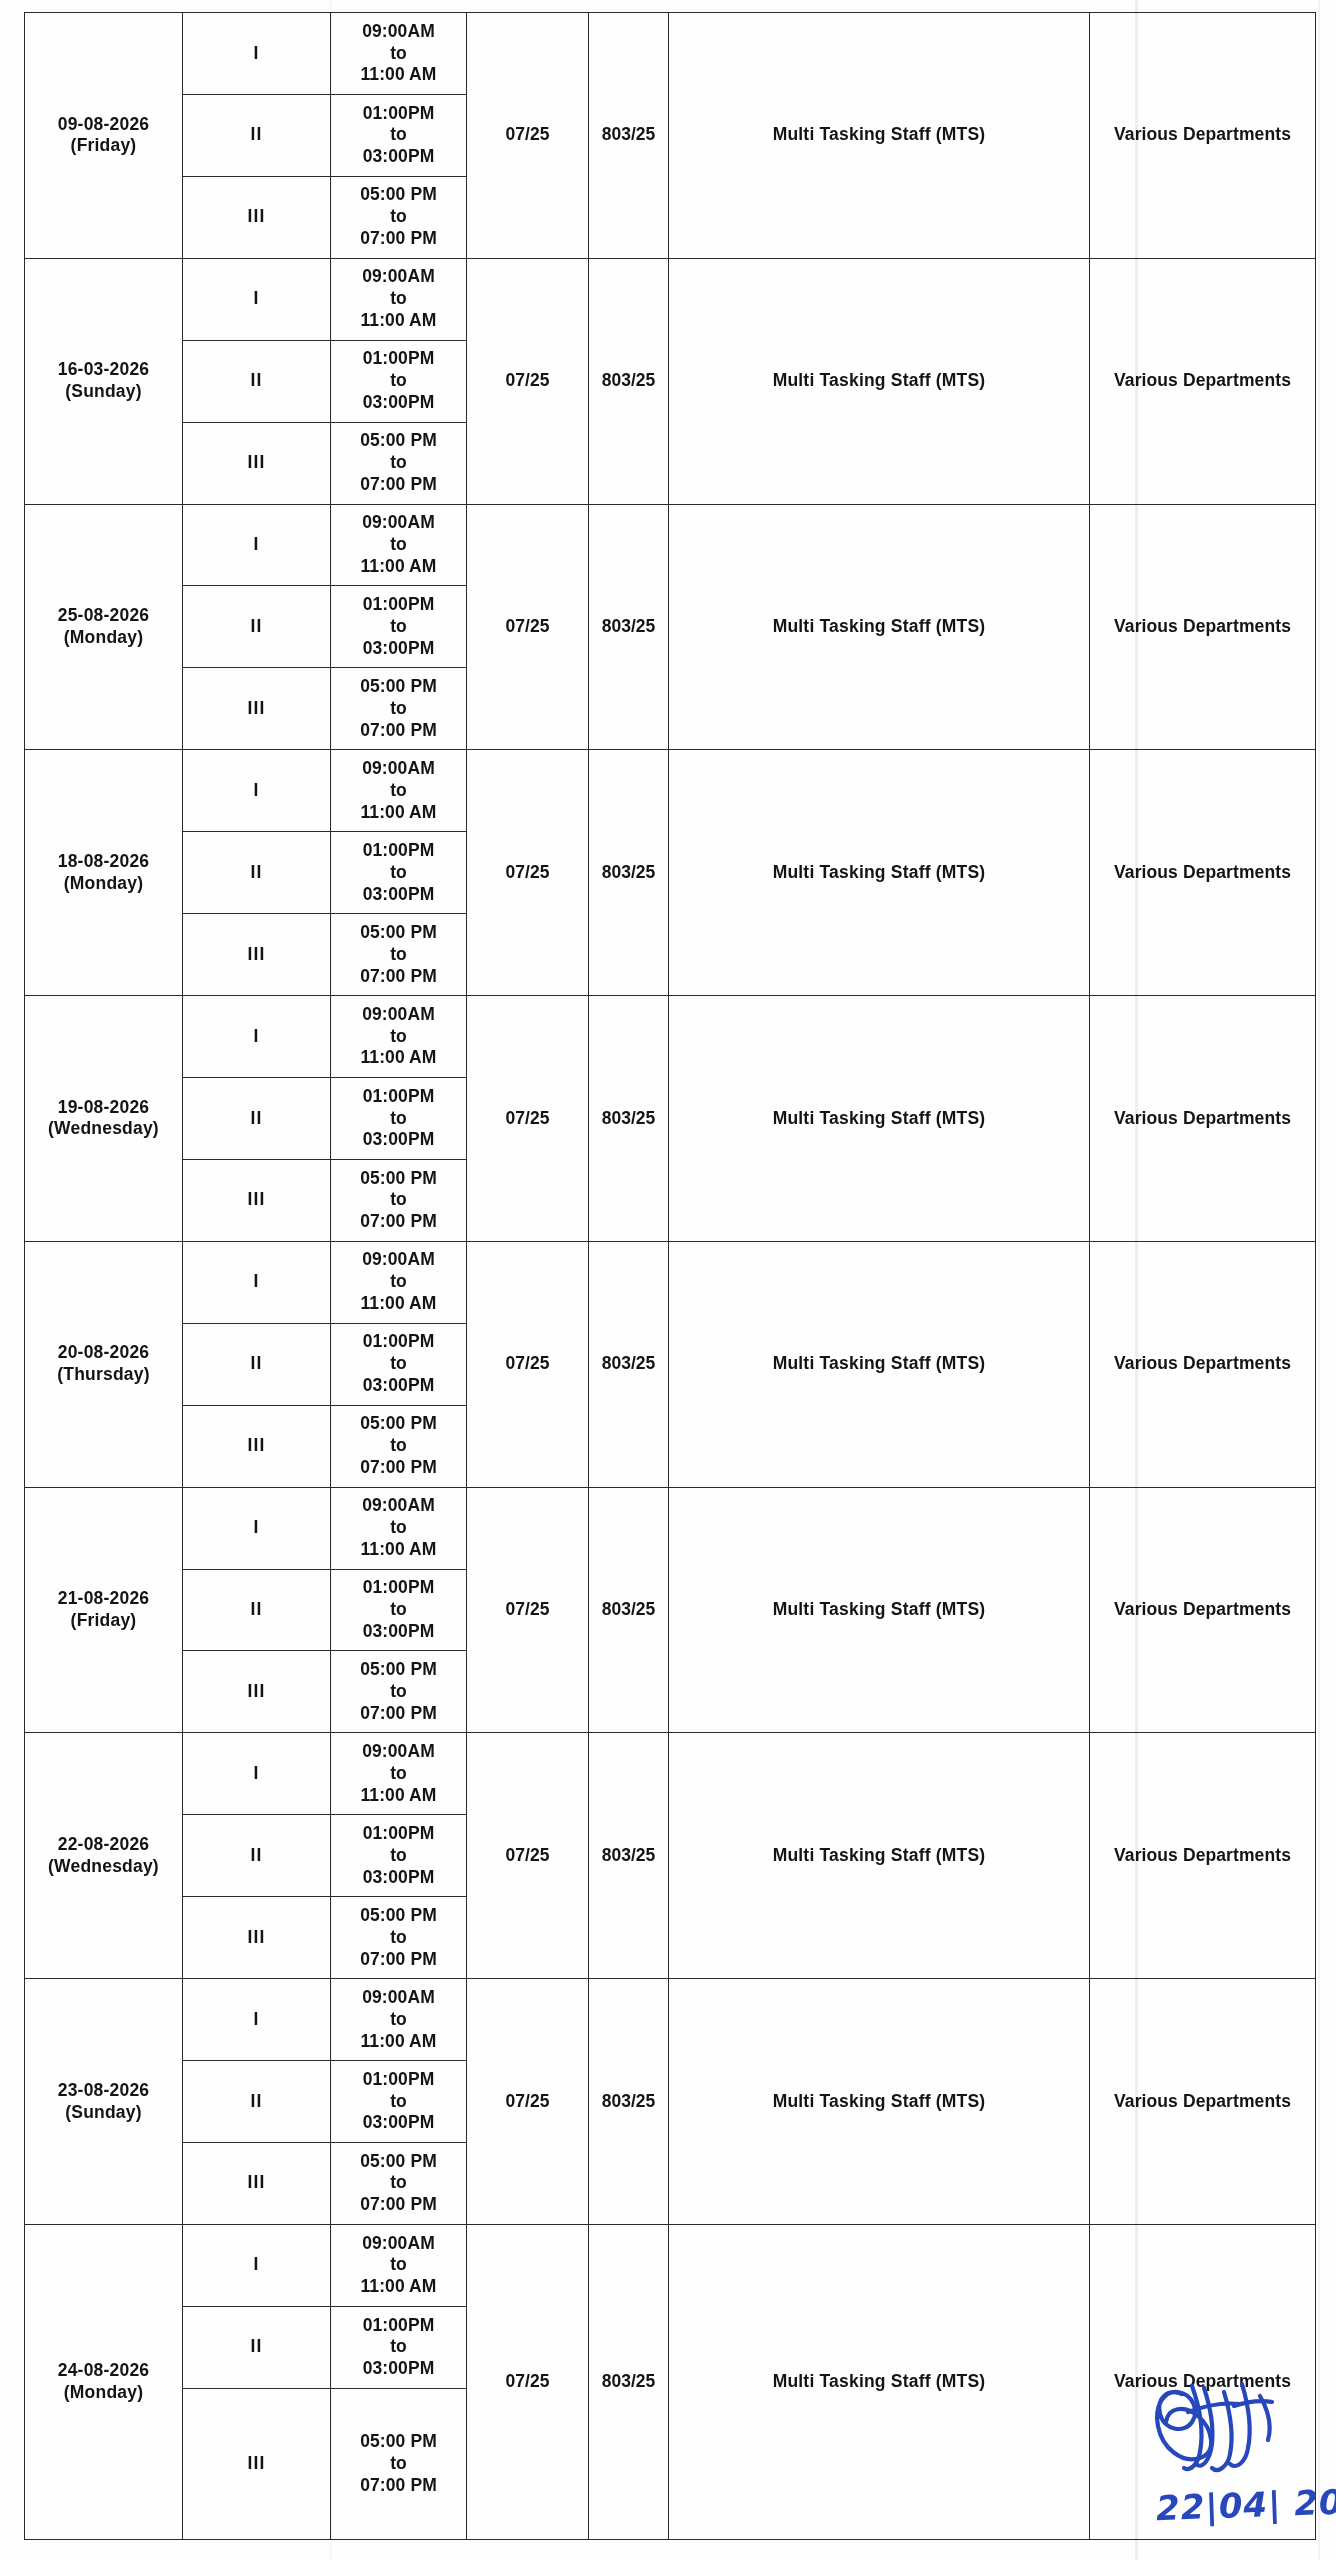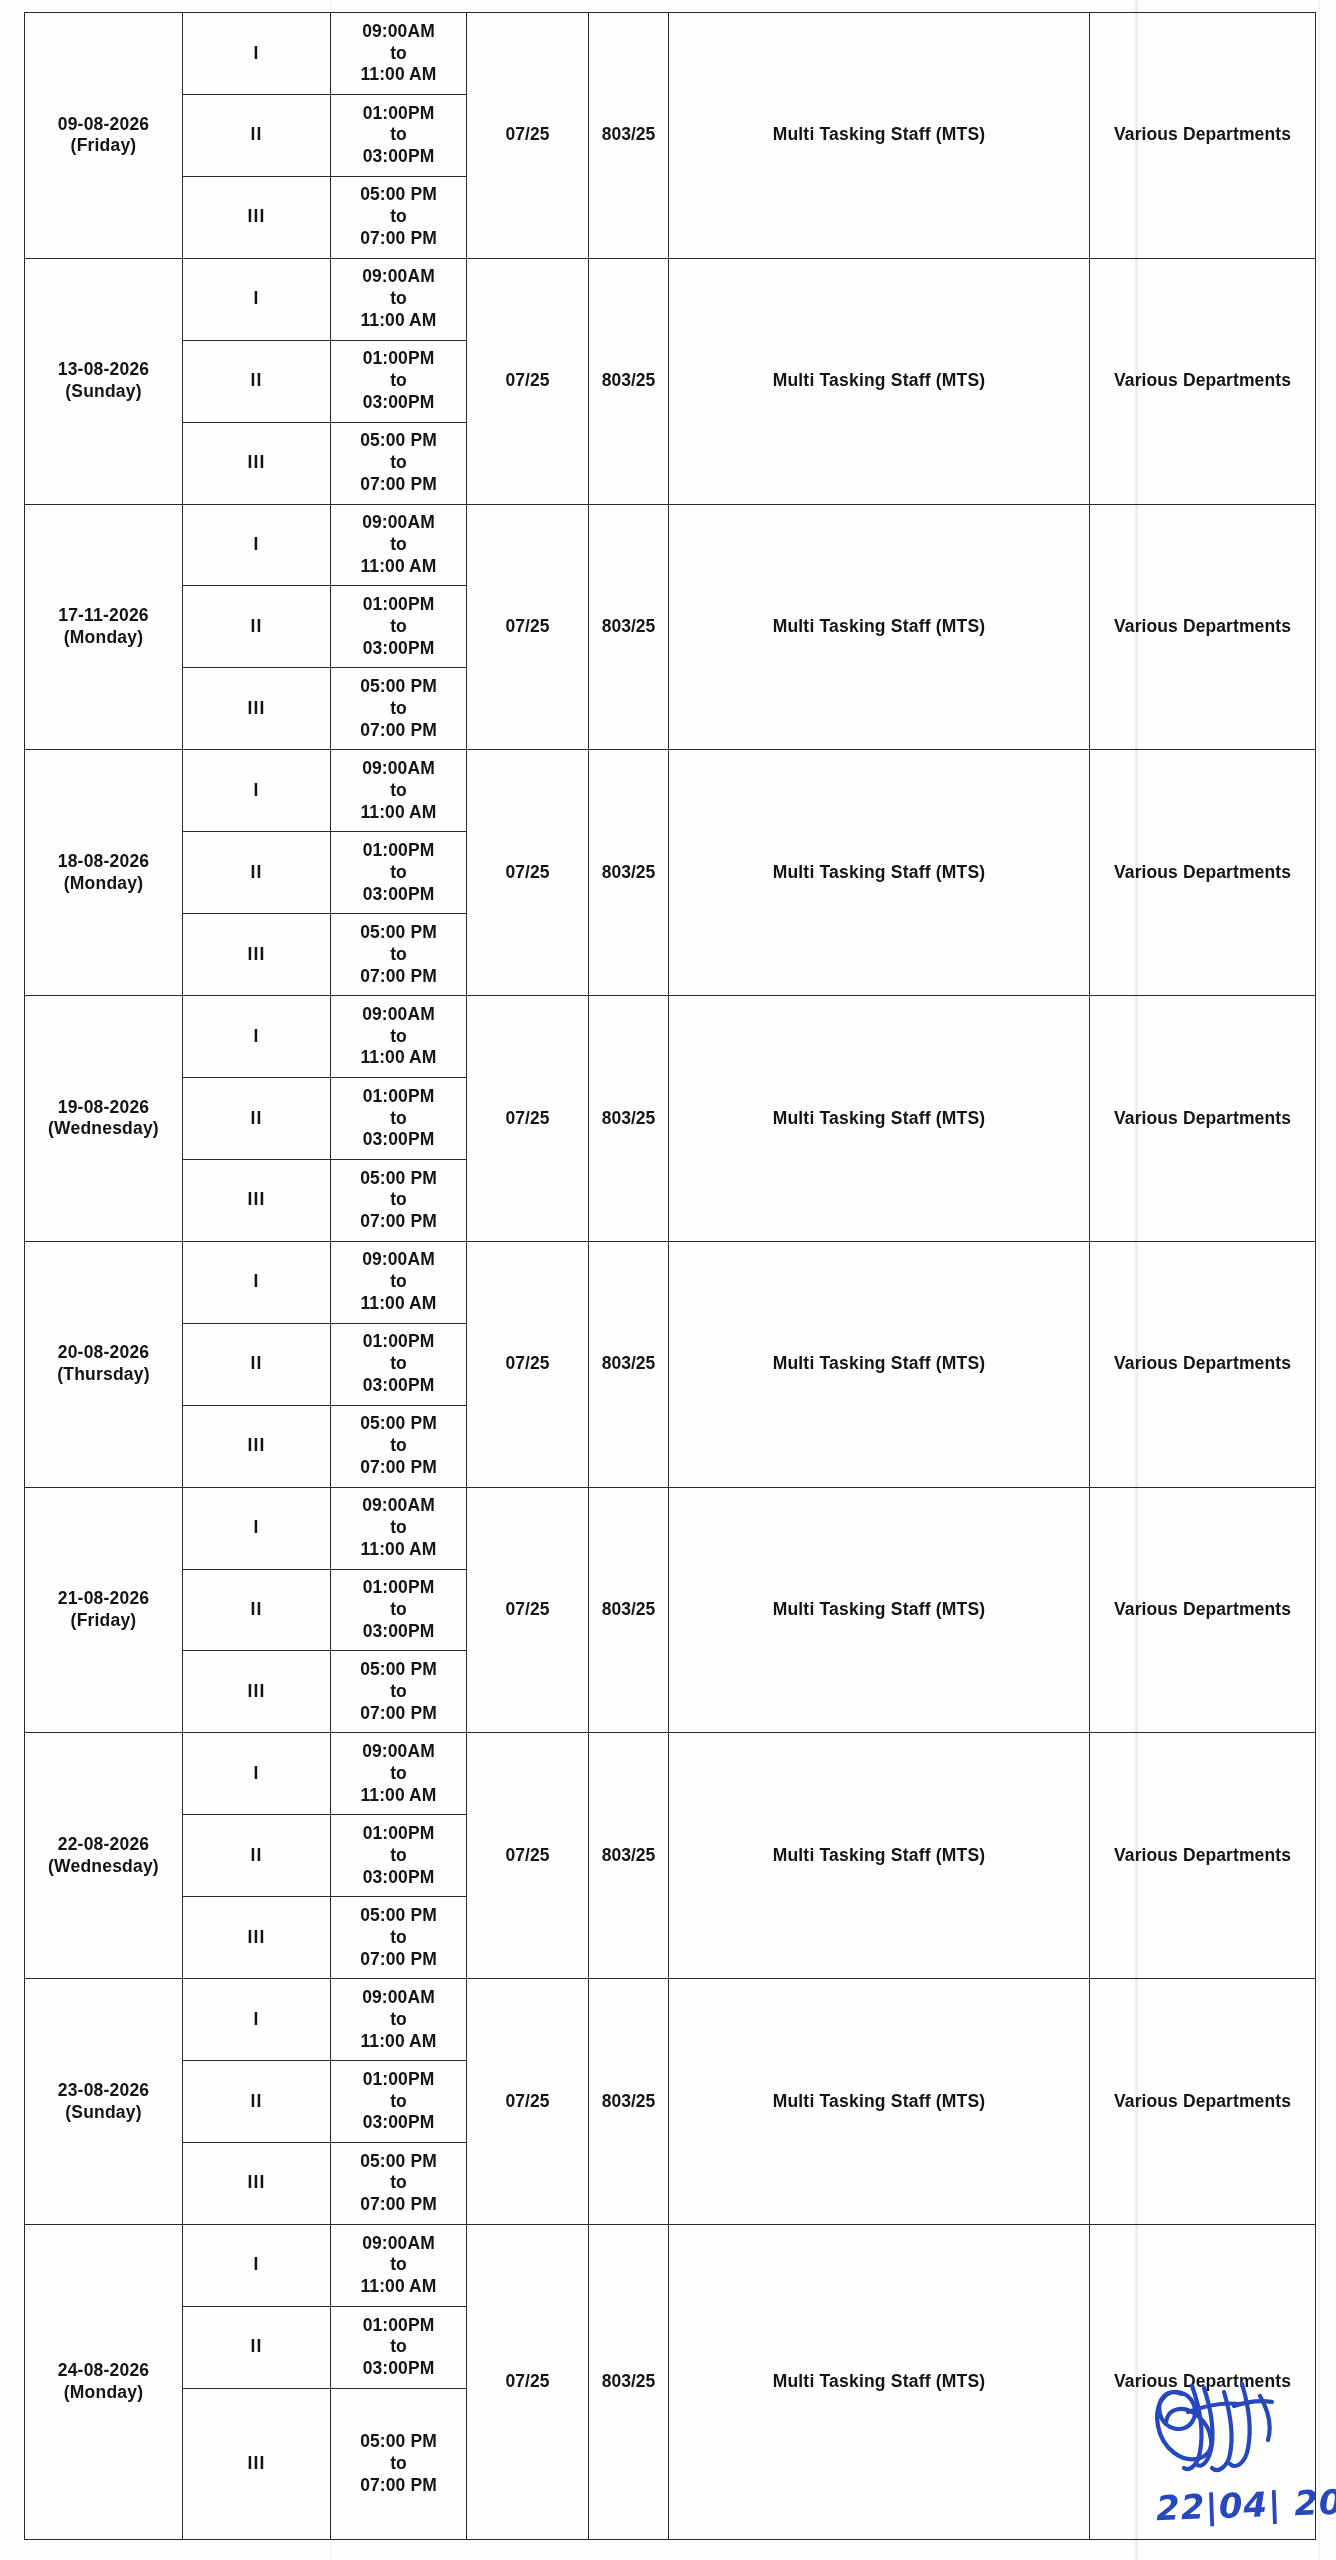--- a/index.html
+++ b/index.html
@@ -176,50 +176,50 @@
         </tr>
         <tr>
           <td class="session-cell">III</td>
           <td class="time-cell">
             <span class="t-line">05:00 PM</span>
             <span class="t-line t-to">to</span>
             <span class="t-line">07:00 PM</span>
           </td>
         </tr>
         <tr>
-          <td class="date-cell" rowspan="3"><span>13-08-2026</span><span class="dow">(Sunday)</span></td>
-          <td class="session-cell">I</td>
-          <td class="time-cell">
-            <span class="t-line">09:00AM</span>
-            <span class="t-line t-to">to</span>
-            <span class="t-line">11:00 AM</span>
-          </td>
-          <td class="adv-cell" rowspan="3">07/25</td>
-          <td class="post-cell" rowspan="3">803/25</td>
-          <td class="name-cell" rowspan="3">Multi Tasking Staff (MTS)</td>
-          <td class="dept-cell" rowspan="3">Various Departments</td>
-        </tr>
-        <tr>
-          <td class="session-cell">II</td>
-          <td class="time-cell">
-            <span class="t-line">01:00PM</span>
-            <span class="t-line t-to">to</span>
-            <span class="t-line">03:00PM</span>
-          </td>
-        </tr>
-        <tr>
-          <td class="session-cell">III</td>
-          <td class="time-cell">
-            <span class="t-line">05:00 PM</span>
-            <span class="t-line t-to">to</span>
-            <span class="t-line">07:00 PM</span>
-          </td>
-        </tr>
-        <tr>
-          <td class="date-cell" rowspan="3"><span>17-11-2026</span><span class="dow">(Monday)</span></td>
+          <td class="date-cell" rowspan="3"><span>16-03-2026</span><span class="dow">(Sunday)</span></td>
+          <td class="session-cell">I</td>
+          <td class="time-cell">
+            <span class="t-line">09:00AM</span>
+            <span class="t-line t-to">to</span>
+            <span class="t-line">11:00 AM</span>
+          </td>
+          <td class="adv-cell" rowspan="3">07/25</td>
+          <td class="post-cell" rowspan="3">803/25</td>
+          <td class="name-cell" rowspan="3">Multi Tasking Staff (MTS)</td>
+          <td class="dept-cell" rowspan="3">Various Departments</td>
+        </tr>
+        <tr>
+          <td class="session-cell">II</td>
+          <td class="time-cell">
+            <span class="t-line">01:00PM</span>
+            <span class="t-line t-to">to</span>
+            <span class="t-line">03:00PM</span>
+          </td>
+        </tr>
+        <tr>
+          <td class="session-cell">III</td>
+          <td class="time-cell">
+            <span class="t-line">05:00 PM</span>
+            <span class="t-line t-to">to</span>
+            <span class="t-line">07:00 PM</span>
+          </td>
+        </tr>
+        <tr>
+          <td class="date-cell" rowspan="3"><span>25-08-2026</span><span class="dow">(Monday)</span></td>
           <td class="session-cell">I</td>
           <td class="time-cell">
             <span class="t-line">09:00AM</span>
             <span class="t-line t-to">to</span>
             <span class="t-line">11:00 AM</span>
           </td>
           <td class="adv-cell" rowspan="3">07/25</td>
           <td class="post-cell" rowspan="3">803/25</td>
           <td class="name-cell" rowspan="3">Multi Tasking Staff (MTS)</td>
           <td class="dept-cell" rowspan="3">Various Departments</td>

